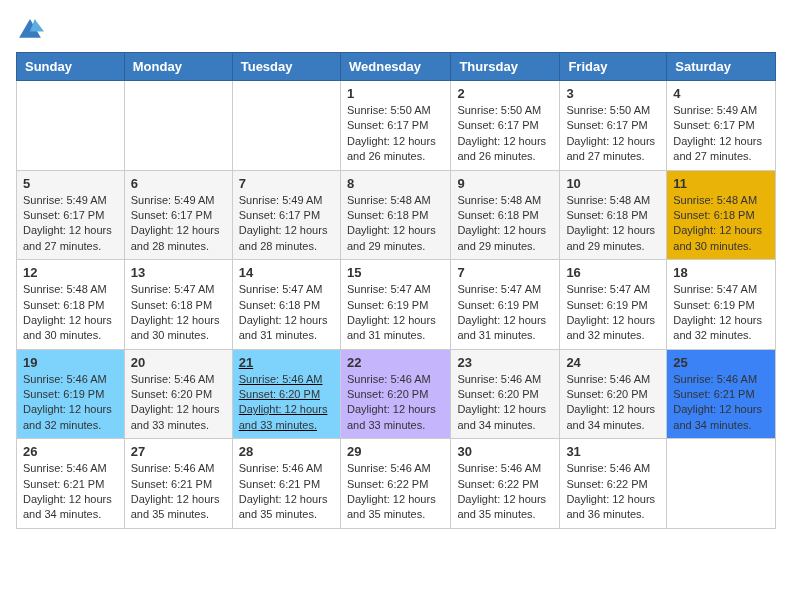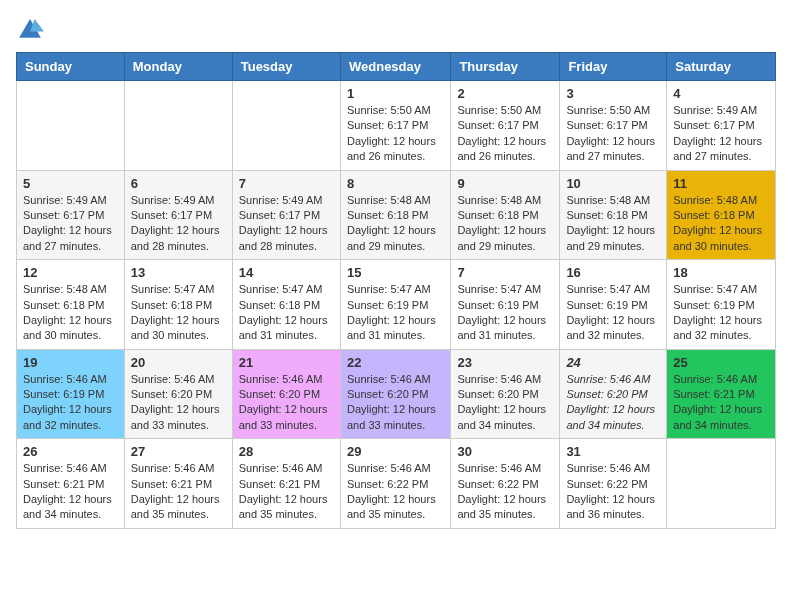--- a/index.html
+++ b/index.html
@@ -245,45 +245,45 @@
           <div class="day-info">Sunrise: 5:46 AM
 Sunset: 6:19 PM
 Daylight: 12 hours and 32 minutes.</div>
         </td>
         <td style="background: rgb(245, 245, 245);">
           <span class="day-num">20</span>
           <div class="day-info">Sunrise: 5:46 AM
 Sunset: 6:20 PM
 Daylight: 12 hours and 33 minutes.</div>
         </td>
-        <td style="background: #f0abfc;">
+        <td style="background: #7dd3fc; text-decoration: underline;">
           <span class="day-num">21</span>
           <div class="day-info">Sunrise: 5:46 AM
 Sunset: 6:20 PM
 Daylight: 12 hours and 33 minutes.</div>
         </td>
         <td style="background: #c4b5fd;">
           <span class="day-num">22</span>
           <div class="day-info">Sunrise: 5:46 AM
 Sunset: 6:20 PM
 Daylight: 12 hours and 33 minutes.</div>
         </td>
         <td style="background: rgb(245, 245, 245);">
           <span class="day-num">23</span>
           <div class="day-info">Sunrise: 5:46 AM
 Sunset: 6:20 PM
 Daylight: 12 hours and 34 minutes.</div>
         </td>
-        <td style="background: rgb(245, 245, 245); font-style: italic;">
+        <td style="background: rgb(245, 245, 245);">
           <span class="day-num">24</span>
           <div class="day-info">Sunrise: 5:46 AM
 Sunset: 6:20 PM
 Daylight: 12 hours and 34 minutes.</div>
         </td>
-        <td style="background: #22c55e;">
+        <td style="background: #3b82f6;">
           <span class="day-num">25</span>
           <div class="day-info">Sunrise: 5:46 AM
 Sunset: 6:21 PM
 Daylight: 12 hours and 34 minutes.</div>
         </td>
       </tr>
       <tr>
         <td>
           <span class="day-num">26</span>
           <div class="day-info">Sunrise: 5:46 AM

